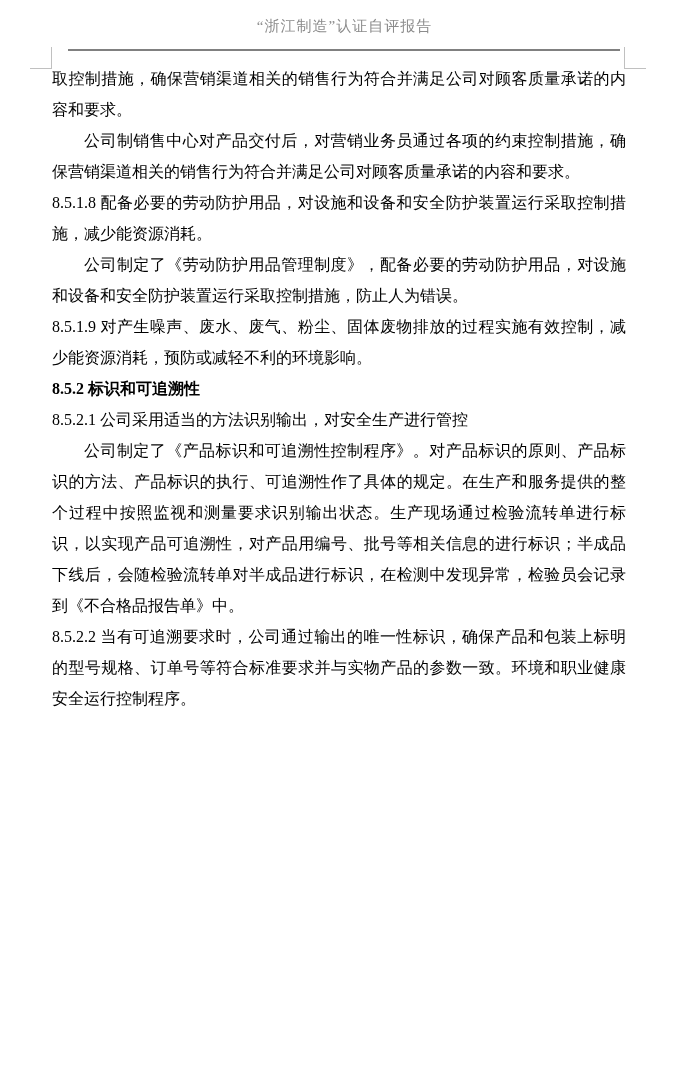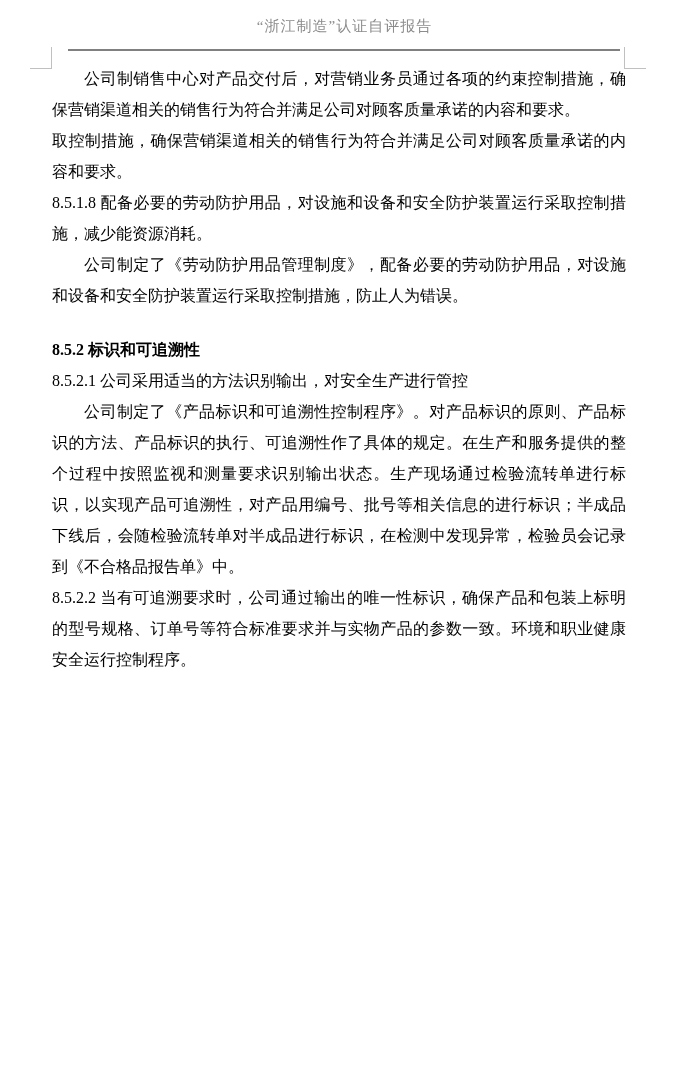--- a/index.html
+++ b/index.html
@@ -52,21 +52,21 @@
     left: 52px;
     width: 574px;
     color: #000000;
     font-size: 16px;
     line-height: 31px;
     text-align: justify;
     text-justify: inter-character;
   }
   .para { margin: 0; }
   .para.indent { text-indent: 2em; }
-  .para.heading { font-weight: bold; margin-top: 23px; }
+  .para.heading { font-weight: bold; }
   
   .page-number {
     position: absolute;
     top: 1033px;
     left: 0;
     right: 0;
     text-align: center;
     font-size: 13px;
     color: #46465a;
   }
@@ -79,24 +79,25 @@
   <div class="header-title">“浙江制造”认证自评报告</div>
 
   <div class="header-rule"></div>
 
   <div class="crop-mark crop-tl"></div>
   <div class="crop-mark crop-tr"></div>
   <div class="crop-mark crop-bl"></div>
   <div class="crop-mark crop-br"></div>
 
   <div class="doc-body">
+      <div class="para body">取控制措施，确保营销渠道相关的销售行为符合并满足公司对顾客质量承诺的内容和要求。</div>
       <div class="para body indent">公司制销售中心对产品交付后，对营销业务员通过各项的约束控制措施，确保营销渠道相关的销售行为符合并满足公司对顾客质量承诺的内容和要求。</div>
-      <div class="para body">取控制措施，确保营销渠道相关的销售行为符合并满足公司对顾客质量承诺的内容和要求。</div>
       <div class="para clause">8.5.1.8 配备必要的劳动防护用品，对设施和设备和安全防护装置运行采取控制措施，减少能资源消耗。</div>
       <div class="para body indent">公司制定了《劳动防护用品管理制度》，配备必要的劳动防护用品，对设施和设备和安全防护装置运行采取控制措施，防止人为错误。</div>
+      <div class="para clause">8.5.1.9 对产生噪声、废水、废气、粉尘、固体废物排放的过程实施有效控制，减少能资源消耗，预防或减轻不利的环境影响。</div>
       <div class="para heading">8.5.2 标识和可追溯性</div>
       <div class="para clause">8.5.2.1 公司采用适当的方法识别输出，对安全生产进行管控</div>
       <div class="para body indent">公司制定了《产品标识和可追溯性控制程序》。对产品标识的原则、产品标识的方法、产品标识的执行、可追溯性作了具体的规定。在生产和服务提供的整个过程中按照监视和测量要求识别输出状态。生产现场通过检验流转单进行标识，以实现产品可追溯性，对产品用编号、批号等相关信息的进行标识；半成品下线后，会随检验流转单对半成品进行标识，在检测中发现异常，检验员会记录到《不合格品报告单》中。</div>
       <div class="para clause">8.5.2.2 当有可追溯要求时，公司通过输出的唯一性标识，确保产品和包装上标明的型号规格、订单号等符合标准要求并与实物产品的参数一致。环境和职业健康安全运行控制程序。</div>
     </div>
 
   <div class="page-number">241</div>
 
 </div>
 

